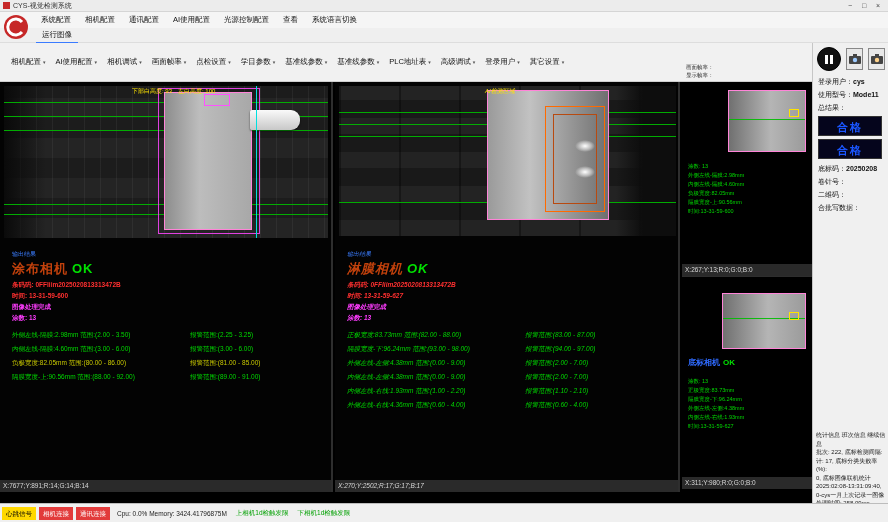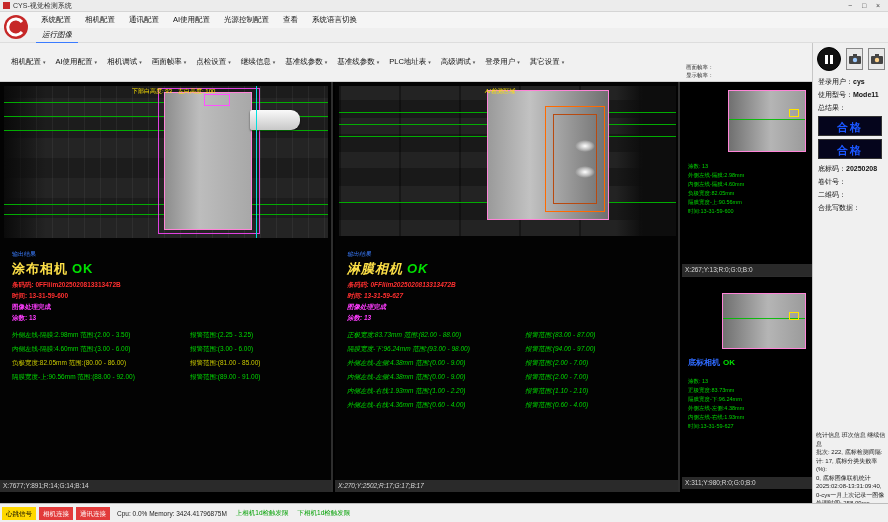--- a/index.html
+++ b/index.html
@@ -15,21 +15,21 @@
   .titlebar{position:absolute;left:0;top:0;width:888px;height:12px;background:#ececec;border-bottom:1px solid #d5d5d5;display:flex;align-items:center;padding:0 3px;font-size:7px;color:#333;}
   .app-mini-icon{width:7px;height:7px;background:#c62828;margin-right:3px;flex:0 0 auto;}
   .title-text{flex:1;white-space:nowrap;}
   .win-btn{width:14px;text-align:center;font-size:7px;color:#444;line-height:12px;}
 
   .menubar{position:absolute;left:0;top:12px;width:888px;height:16px;background:#f5f5f5;display:flex;align-items:center;padding-left:34px;font-size:7.5px;color:#111;}
   .menu-item{padding:0 7px;line-height:16px;white-space:nowrap;}
   .logo{position:absolute;left:3px;top:14px;width:26px;height:26px;z-index:6;}
 
   .tabrow{position:absolute;left:0;top:28px;width:888px;height:15px;background:#efefef;border-bottom:1px solid #ddd;display:flex;align-items:center;padding-left:36px;font-size:7.5px;}
-  .tab-active{padding:0 6px;border-bottom:1px solid #3a7bff;line-height:14px;white-space:nowrap;font-style:italic;}
+  .tab-active{padding:0 6px;border-bottom:1px solid #3a7bff;line-height:14px;white-space:nowrap;}
 
   .toolbar{position:absolute;left:0;top:43px;width:812px;height:39px;background:#f1f1f1;border-bottom:1px solid #cfcfcf;display:flex;align-items:center;padding-left:6px;font-size:7.5px;color:#111;}
   .tool-item{padding:0 5px;display:flex;align-items:center;gap:2px;white-space:nowrap;}
   .tool-caret{font-size:5px;color:#555;}
   .frame-info{position:absolute;left:686px;top:20px;width:122px;font-size:5.5px;line-height:8px;color:#333;}
 
   
   .main{position:absolute;left:0;top:82px;width:812px;height:421px;background:#000;}
   .cam-panel{position:absolute;top:0;height:410px;background:#030303;}
   #cam-left{left:0;width:333px;border-right:2px solid #2e2e2e;}
@@ -59,21 +59,21 @@
   .product-r{position:absolute;left:148px;top:4px;width:122px;height:130px;background:linear-gradient(90deg,#9a9a9a,#c2c2c2 35%,#8f8f8f 75%,#6f6f6f);border:1px solid #ff84d8;}
   .ai-rect{position:absolute;left:206px;top:20px;width:60px;height:106px;border:1px solid #ff6a00;}
   .ai-rect2{position:absolute;left:214px;top:28px;width:44px;height:90px;border:1px solid #b84a10;}
   .glare{position:absolute;width:20px;height:12px;border-radius:50%;background:radial-gradient(closest-side,#ffffff,#bdbdbd 60%,rgba(80,80,80,0));}
 
   .img-label{position:absolute;top:1px;font-size:6px;color:#ffe400;white-space:nowrap;}
 
   .result-block{position:absolute;left:12px;top:168px;right:4px;}
   .rp{font-size:6px;color:#3b7dff;margin-bottom:1px;}
   .rtitle{font-size:13px;font-weight:bold;letter-spacing:1px;margin-bottom:3px;white-space:nowrap;}
-  .rtitle .t{color:#fde047;}
+  .rtitle .t{color:#c2410c;}
   .rtitle .ok{color:#00e000;margin-left:4px;}
   .rline-red{font-size:6.5px;color:#ff3030;font-weight:bold;margin-bottom:2px;white-space:nowrap;}
   .rline-mag{font-size:6.5px;color:#ff3cff;font-weight:bold;margin-bottom:2px;white-space:nowrap;}
   .mrows{margin-top:8px;}
   .mrow{display:flex;margin-bottom:5px;font-size:6.5px;color:#00d800;}
   .mtext{flex:0 0 178px;white-space:nowrap;overflow:hidden;}
   .malarm{white-space:nowrap;}
 
   
   .preview{position:absolute;background:#000;}
@@ -157,21 +157,21 @@
     </span>
   <span class="tool-item">
       <span>画面帧率</span>
       <span class="tool-caret">▾</span>
     </span>
   <span class="tool-item">
       <span>点检设置</span>
       <span class="tool-caret">▾</span>
     </span>
   <span class="tool-item">
-      <span>继续信息</span>
+      <span>学目参数</span>
       <span class="tool-caret">▾</span>
     </span>
   <span class="tool-item">
       <span>基准线参数</span>
       <span class="tool-caret">▾</span>
     </span>
   <span class="tool-item">
       <span>基准线参数</span>
       <span class="tool-caret">▾</span>
     </span>

